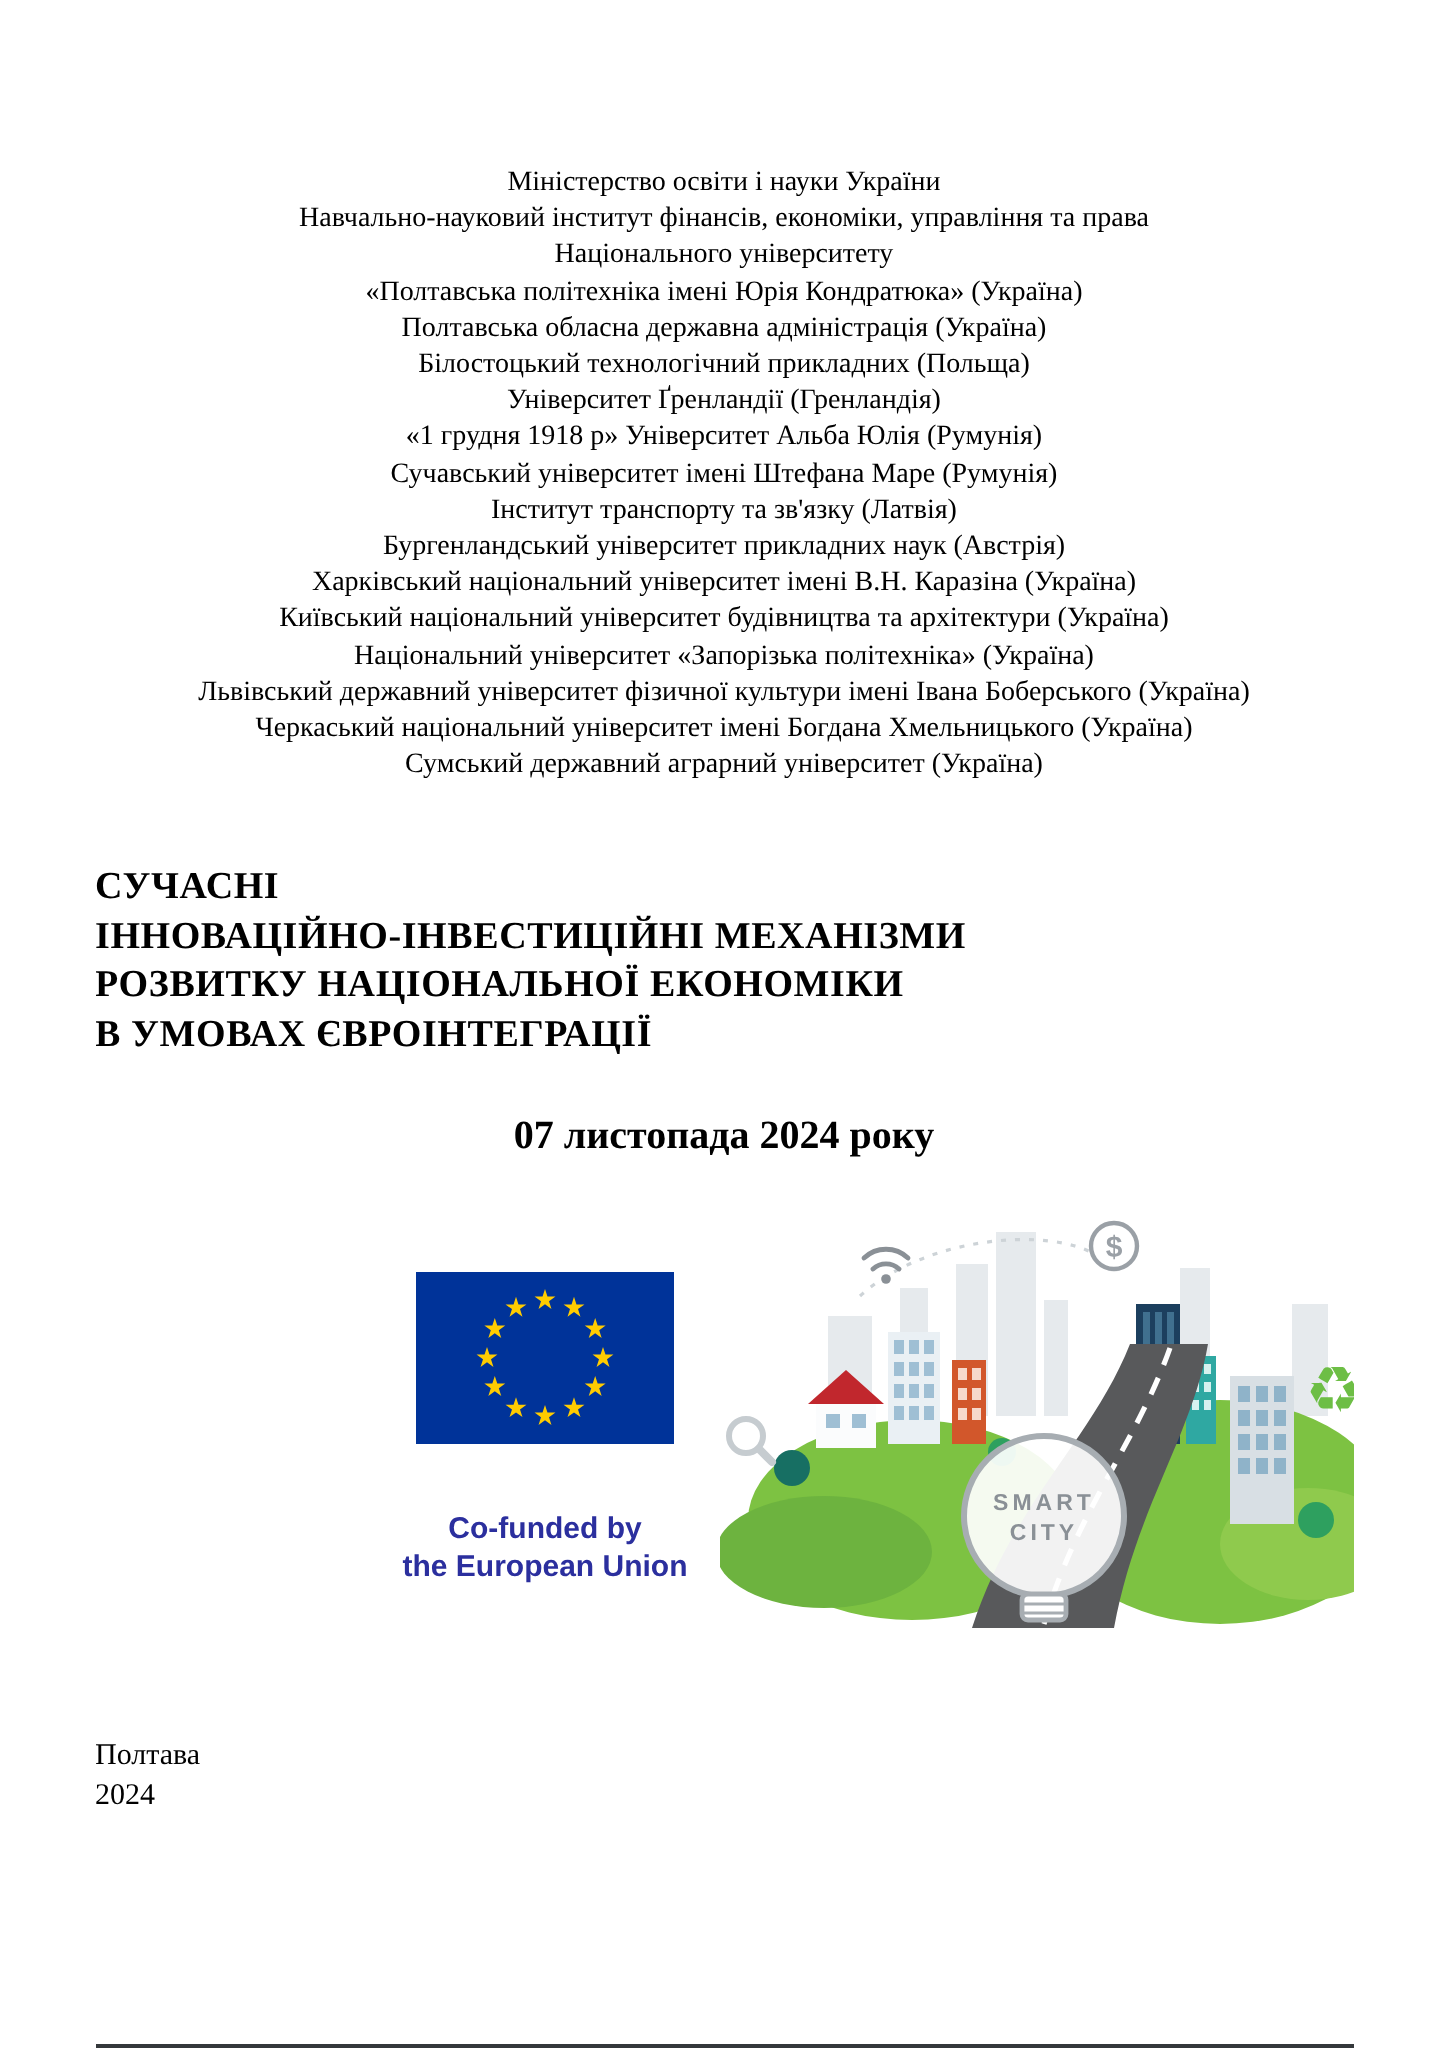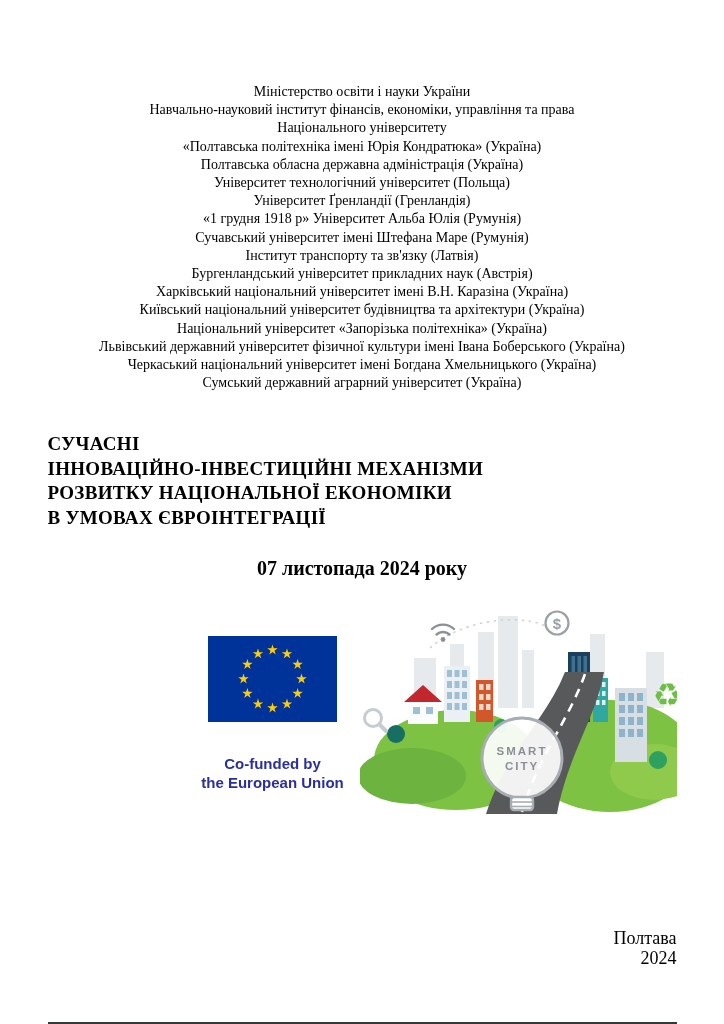--- a/index.html
+++ b/index.html
@@ -13,34 +13,34 @@
   .organizers .hline { white-space:nowrap; }
   .title-block { margin-top:40px; text-align:left; font-weight:bold; font-size:19px; line-height:24.5px; letter-spacing:.3px; }
   .date-line { margin-top:27px; text-align:center; font-weight:bold; font-size:20px; }
   .images-row { margin-top:26px; display:flex; align-items:flex-start; padding-left:150px; }
   .eu-block { width:150px; text-align:center; margin-top:30px; flex:none; }
   .eu-caption {
     margin-top:28px; font-family:"Liberation Sans", sans-serif;
     font-weight:bold; font-size:15px; line-height:19px; color:#2B2F9E;
   }
   .city-svg { margin-left:12px; flex:none; }
-  .footer-block { position:absolute; left:0; right:0; top:928px; text-align:right; font-size:18px; line-height:20px; }
+  .footer-block { position:absolute; left:0; right:0; top:868px; text-align:left; font-size:15px; line-height:20px; }
 </style>
 </head>
 <body>
 
 <div class="page">
 
   <div class="organizers">
     <div class="hline">Міністерство освіти і науки України</div>
     <div class="hline">Навчально-науковий інститут фінансів, економіки, управління та права</div>
     <div class="hline">Національного університету</div>
     <div class="hline">«Полтавська політехніка імені Юрія Кондратюка» (Україна)</div>
     <div class="hline">Полтавська обласна державна адміністрація (Україна)</div>
-    <div class="hline">Університет технологічний університет (Польща)</div>
+    <div class="hline">Білостоцький технологічний прикладних (Польща)</div>
     <div class="hline">Університет Ґренландії (Гренландія)</div>
     <div class="hline">«1 грудня 1918 р» Університет Альба Юлія (Румунія)</div>
     <div class="hline">Сучавський університет імені Штефана Маре (Румунія)</div>
     <div class="hline">Інститут транспорту та зв'язку (Латвія)</div>
     <div class="hline">Бургенландський університет прикладних наук (Австрія)</div>
     <div class="hline">Харківський національний університет імені В.Н. Каразіна (Україна)</div>
     <div class="hline">Київський національний університет будівництва та архітектури (Україна)</div>
     <div class="hline">Національний університет «Запорізька політехніка» (Україна)</div>
     <div class="hline">Львівський державний університет фізичної культури імені Івана Боберського (Україна)</div>
     <div class="hline">Черкаський національний університет імені Богдана Хмельницького (Україна)</div>

